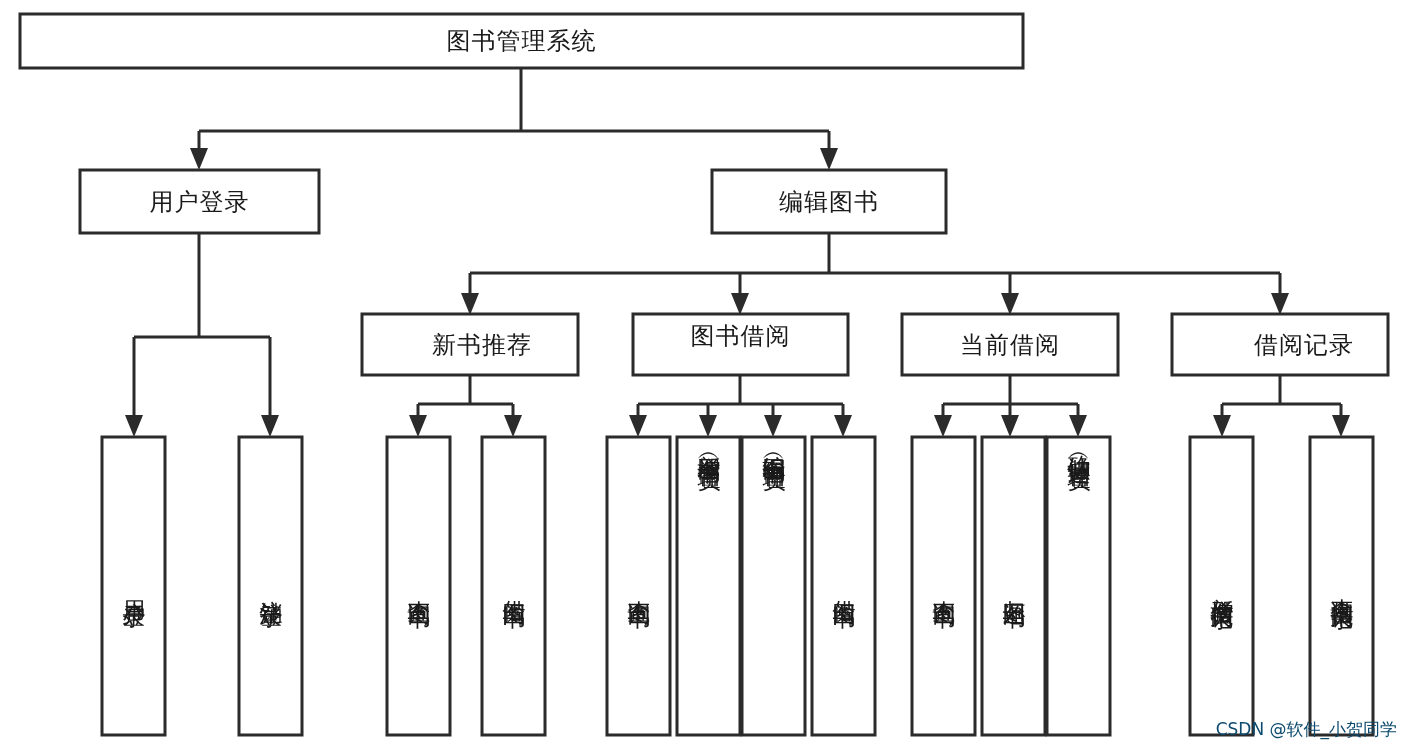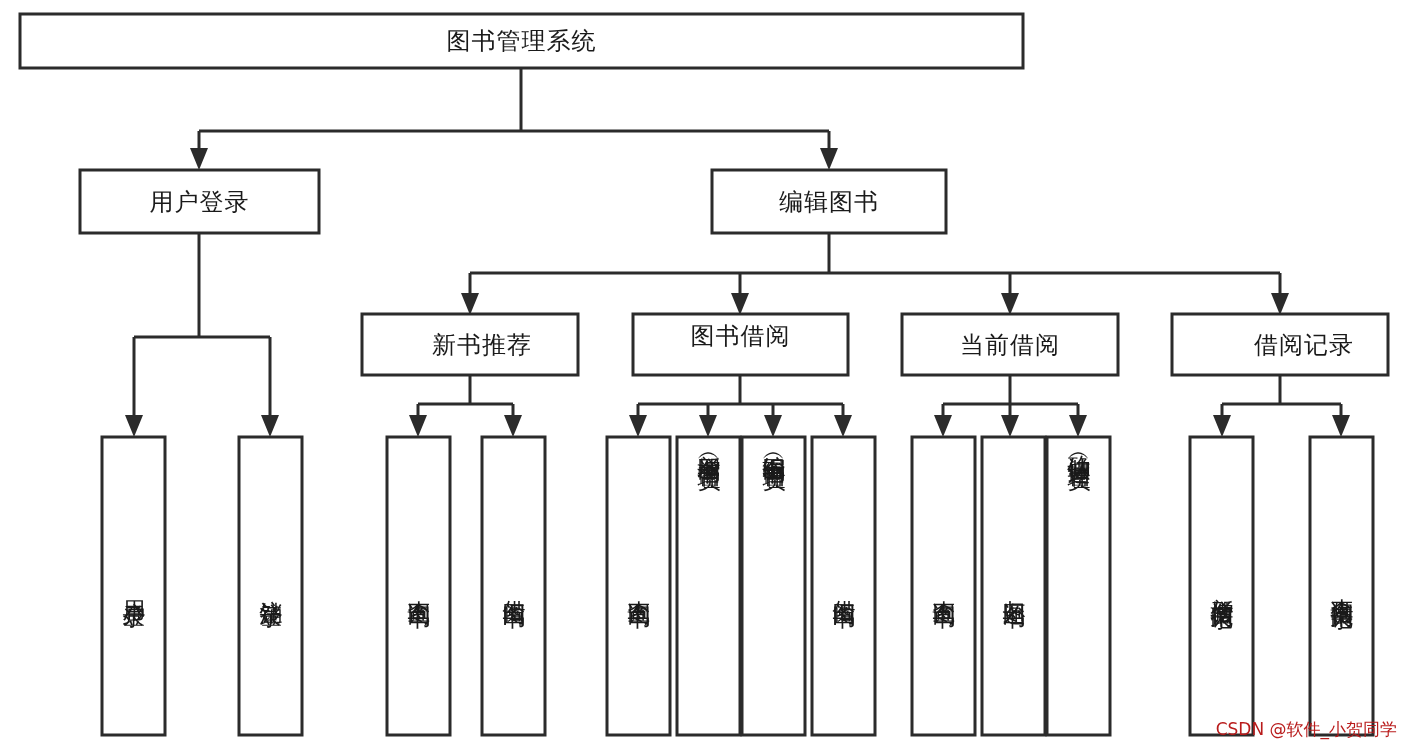--- a/index.html
+++ b/index.html
@@ -71,21 +71,21 @@
     letter-spacing: 1px;
     color: #1a1a1a;
     white-space: nowrap;
   }
   .watermark {
     position: absolute;
     right: 8px;
     bottom: 6px;
     font-family: "DejaVu Sans", "Liberation Sans", sans-serif;
     font-size: 17px;
-    color: #b91c1c;
+    color: #0c4a6e;
     white-space: nowrap;
   }
 </style>
 </head>
 <body>
 
 <div id="diagram-root">
 
   <svg class="flowchart" viewBox="0 0 1405 747" xmlns="http://www.w3.org/2000/svg">
 

